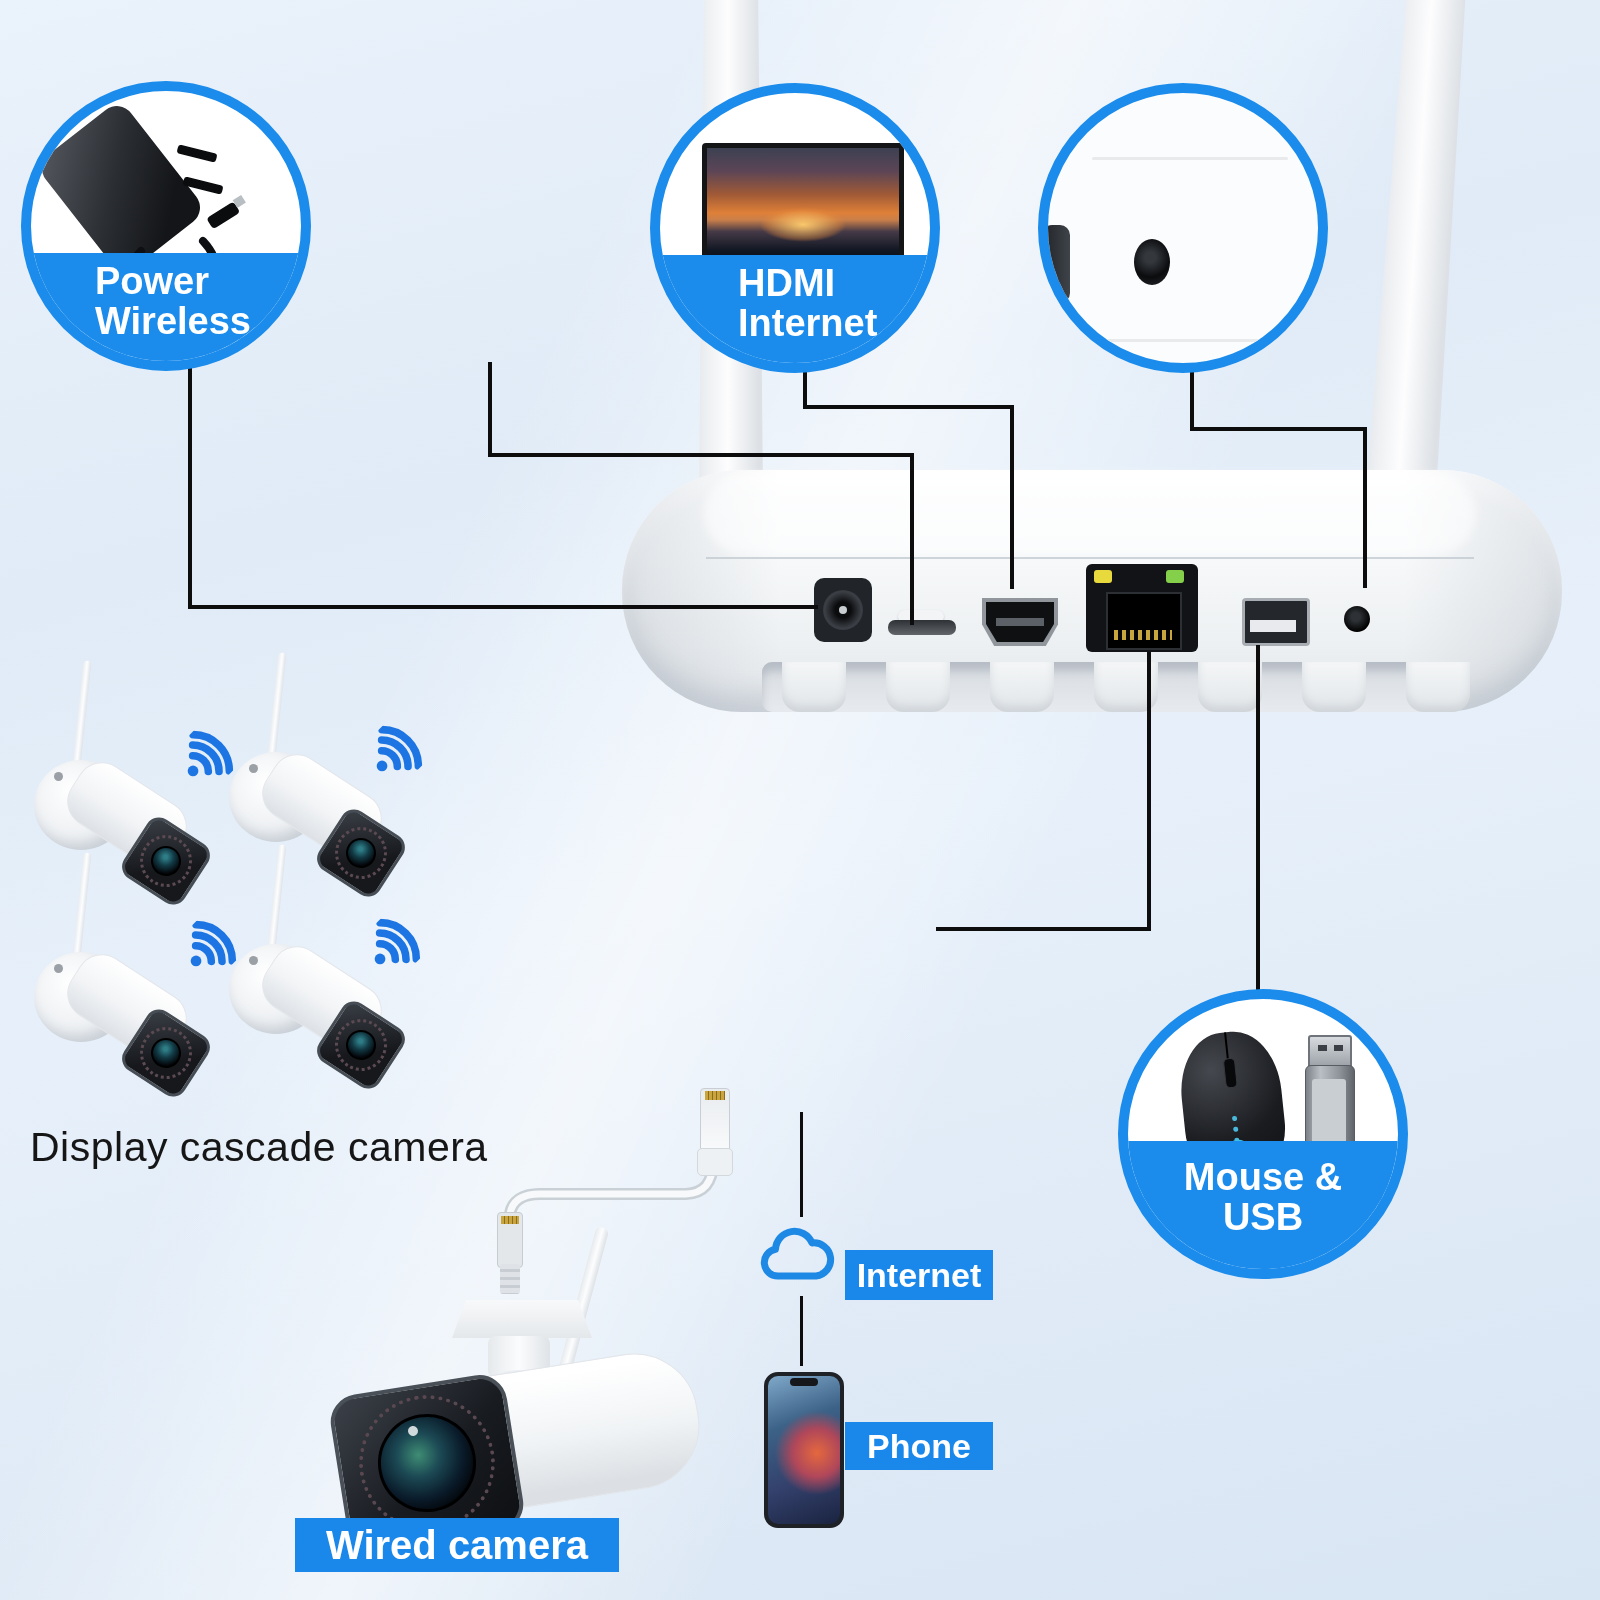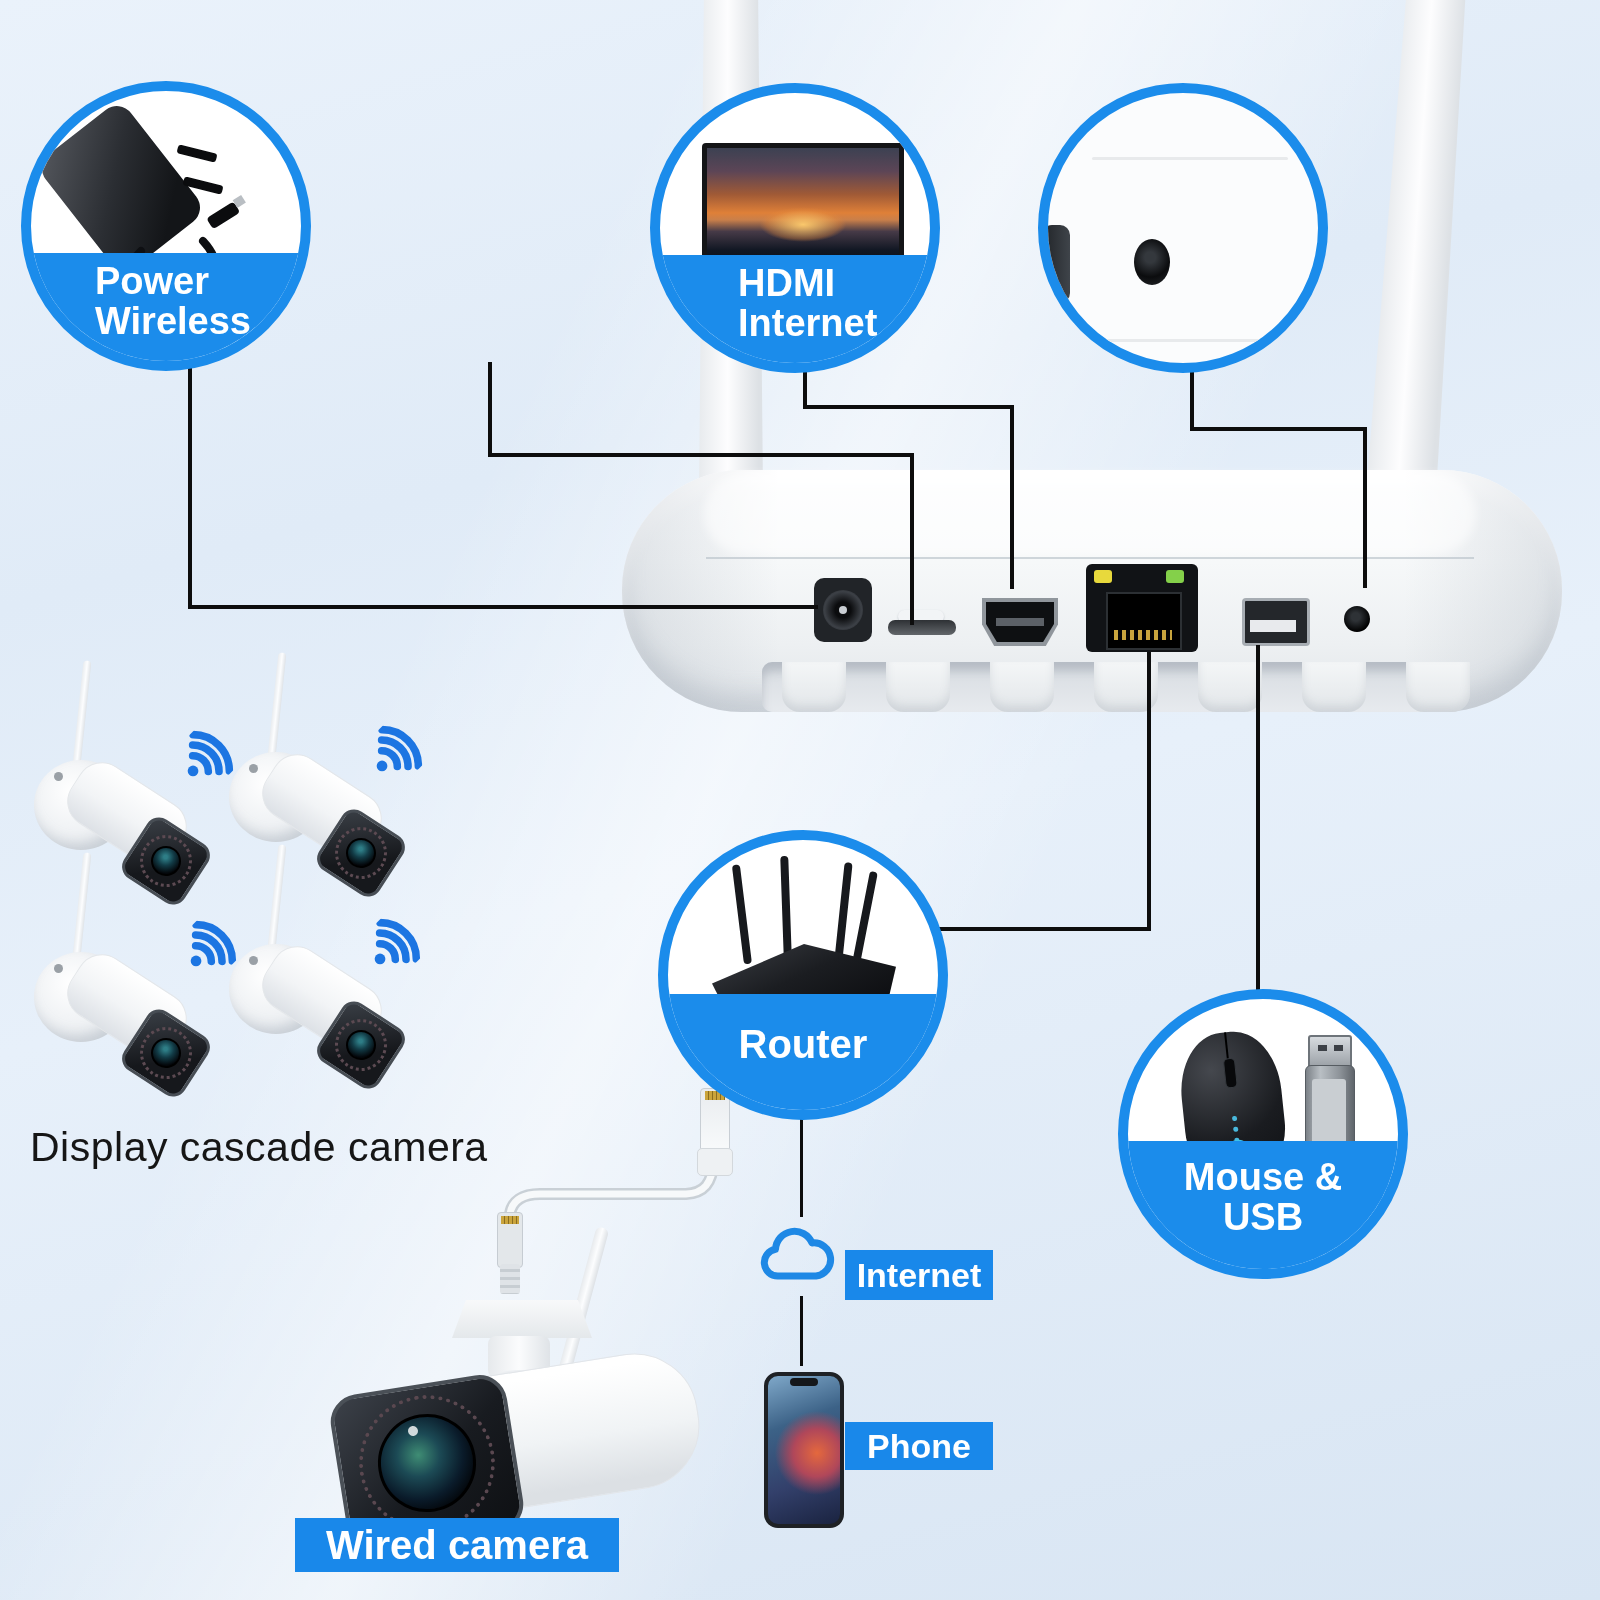--- a/index.html
+++ b/index.html
@@ -318,33 +318,20 @@
 
   <div class="callout" id="callout-reset">
     <div class="art" id="reset-art">
       <div class="crease1"></div>
       <div class="crease2"></div>
       <div class="sliver"></div>
       <div class="hole"></div>
     </div>
   </div>
 
-  <div class="callout" id="callout-router">
-    <div class="art" id="router-art">
-      <div class="platform"></div>
-      <div class="rant ra1"></div>
-      <div class="rant ra2"></div>
-      <div class="rant ra3"></div>
-      <div class="rant ra4"></div>
-      <div class="rbody"></div>
-    </div>
-    <div class="band">
-      <span class="bl">Router</span>
-    </div>
-  </div>
 
   <div class="callout" id="callout-mouse">
     <div class="art" id="mouse-art">
       <div class="mouse">
         <div class="seam"></div>
         <div class="wheel"></div>
         <div class="dot d1"></div>
         <div class="dot d2"></div>
         <div class="dot d3"></div>
         <div class="glogo">G</div>

